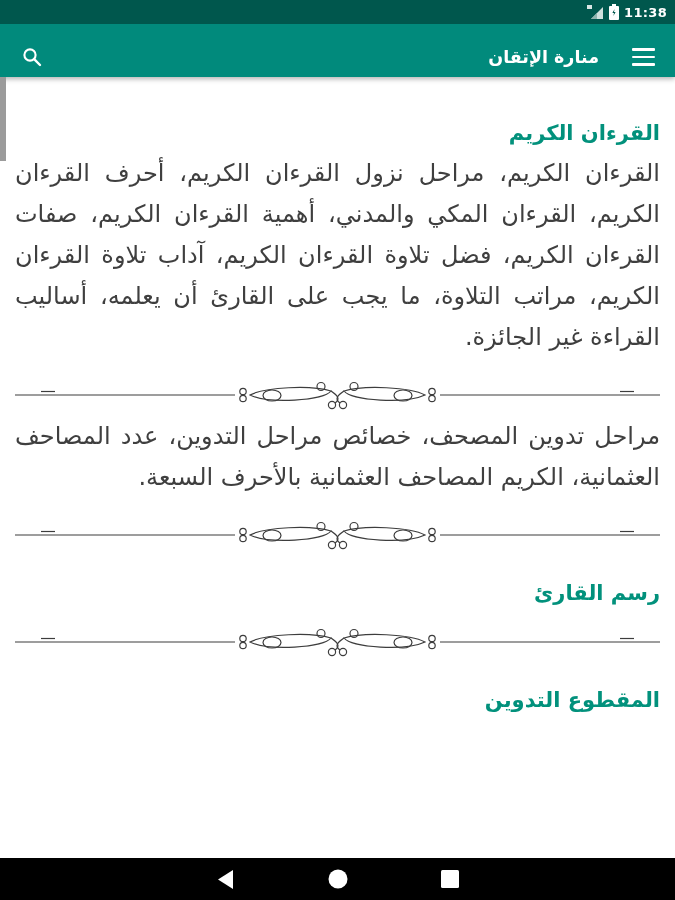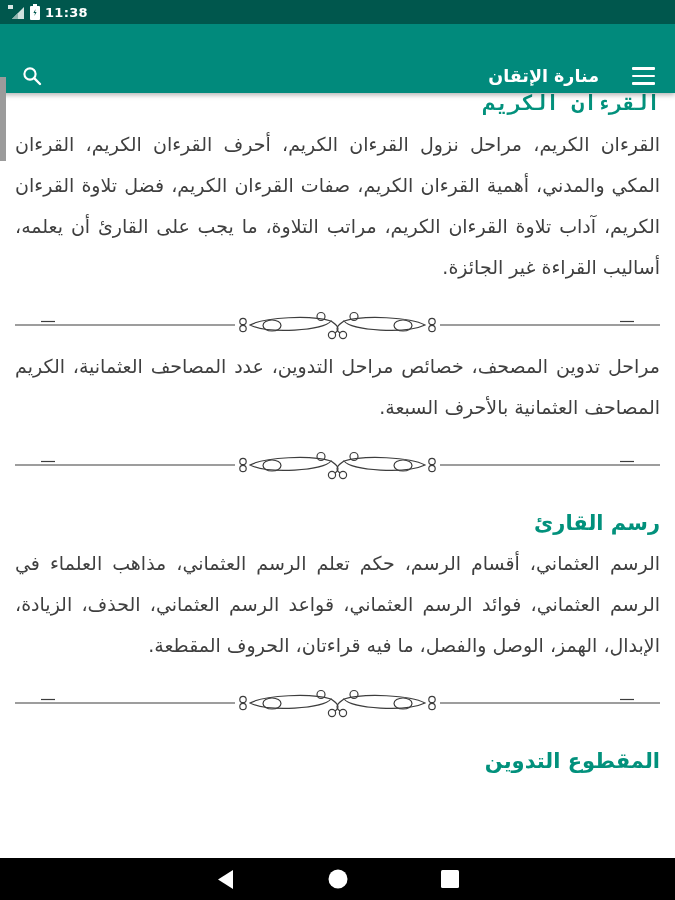--- a/index.html
+++ b/index.html
@@ -11,32 +11,32 @@
     width: 675px; height: 900px;
     margin: 0 auto;
     background: #fff;
     overflow: hidden;
   }
 
   
   .status-bar {
     position: absolute; top: 0; left: 0; right: 0; height: 24px;
     background: var(--status-bar, #00574d);
-    display: flex; align-items: center; 
+    display: flex; align-items: center; justify-content: flex-end;
     padding: 0 8px; gap: 5px;
     z-index: 30;
   }
   .status-time { color: #fff; font-size: 13px; font-weight: bold; letter-spacing: 0.3px; }
 
   
   .app-bar {
-    position: absolute; top: 24px; left: 0; right: 0; height: 69px;
+    position: absolute; top: 24px; left: 0; right: 0; height: 53px;
     background: var(--app-bar, #018a7c);
-    display: flex; align-items: flex-end; justify-content: space-between;
-    padding: 0 15px;
+    display: flex; align-items: flex-start; justify-content: space-between;
+    padding: 16px 15px;
     box-shadow: 0 2px 5px rgba(0,0,0,0.3);
     z-index: 20;
   }
   .app-bar-right { display: flex; align-items: center; gap: 27px; }
   .app-title { color: #fff; font-size: 17.5px; font-weight: bold; }
   .icon-btn {
     background: none; border: none; cursor: pointer;
     display: flex; align-items: center; justify-content: center;
     width: 34px; height: 34px; padding: 0;
   }
@@ -54,24 +54,24 @@
     position: absolute; left: 0; top: 77px; width: 6px; height: 84px;
     background: var(--scrollbar, #9b9b9b);
     z-index: 25;
   }
   section h2 {
     color: var(--heading, #02917c);
     font-size: 21px; font-weight: bold;
     text-align: right;
     margin: 29px 0 8px 0;
   }
-  section:first-of-type h2 { margin-top: 14px; font-family: Liberation Mono, monospace; }
+  section:first-of-type h2 { margin-top: 44px; }
   section p {
     color: var(--body-text, #3f3f3f);
-    font-size: 19px; line-height: 41px;
+    font-size: 24px; line-height: 41px;
     text-align: justify;
     margin: 4px 0 0 0;
   }
   .ornament { display: block; width: 100%; height: 34px; margin: 20px 0 2px 0; }
 
   
   .nav-bar {
     position: absolute; bottom: 0; left: 0; right: 0; height: 42px;
     background: var(--nav-bar, #000);
     display: flex; align-items: center; justify-content: center;
@@ -150,21 +150,20 @@
       <svg class="ornament" viewBox="0 0 645 34">
         <g stroke="#3d3d3d" fill="none" stroke-width="1.2">
           <use href="#ornL"></use>
         </g>
         <use href="#ornL" transform="translate(645,0) scale(-1,1)"></use>
       </svg>
     </section>
 
     <section>
       <h2>رسم القارئ</h2>
-      <p>الرسم العثماني، أقسام الرسم، حكم تعلم الرسم العثماني، مذاهب العلماء في الرسم العثماني، فوائد الرسم العثماني، قواعد الرسم العثماني، الحذف، الزيادة، الإبدال، الهمز، الوصل والفصل، ما فيه قراءتان، الحروف المقطعة.</p>
       <svg class="ornament" viewBox="0 0 645 34">
         <g stroke="#3d3d3d" fill="none" stroke-width="1.2">
           <use href="#ornL"></use>
         </g>
         <use href="#ornL" transform="translate(645,0) scale(-1,1)"></use>
       </svg>
     </section>
 
     <section>
       <h2>المقطوع التدوين</h2>

